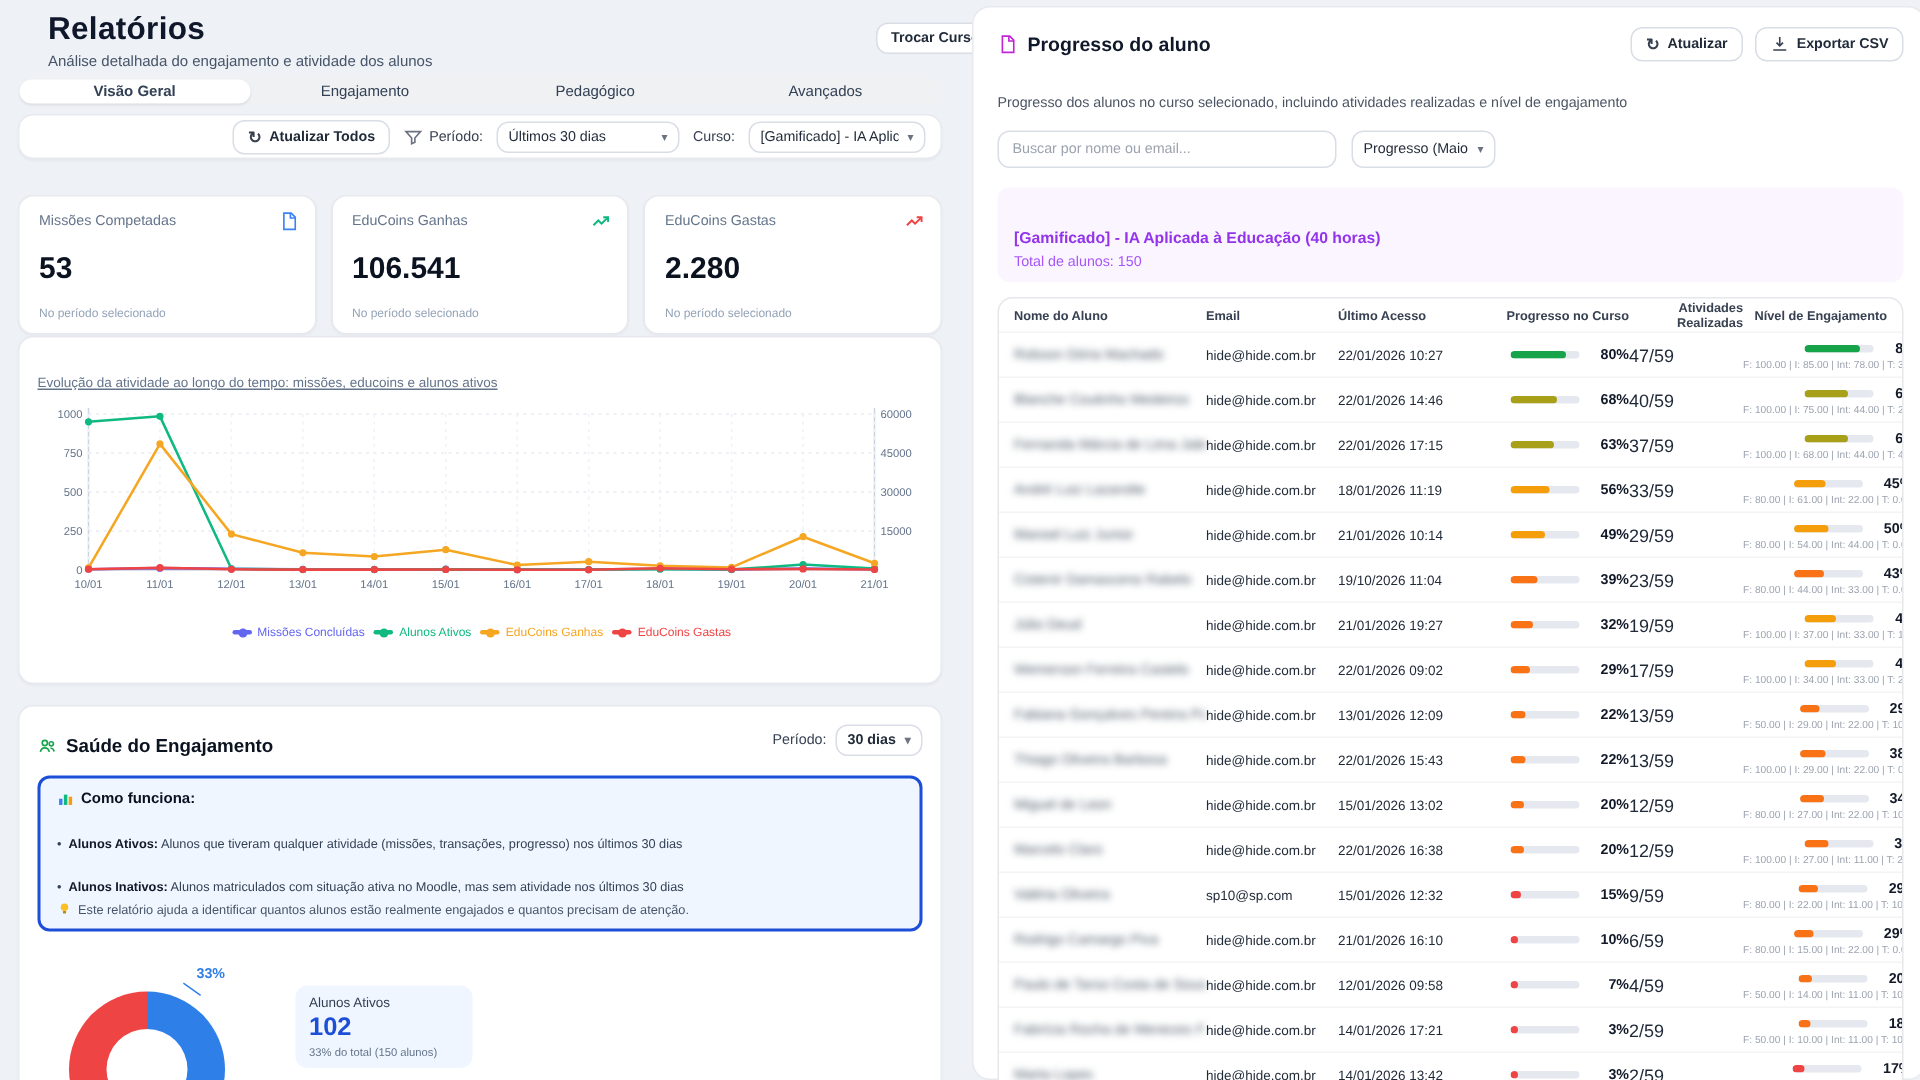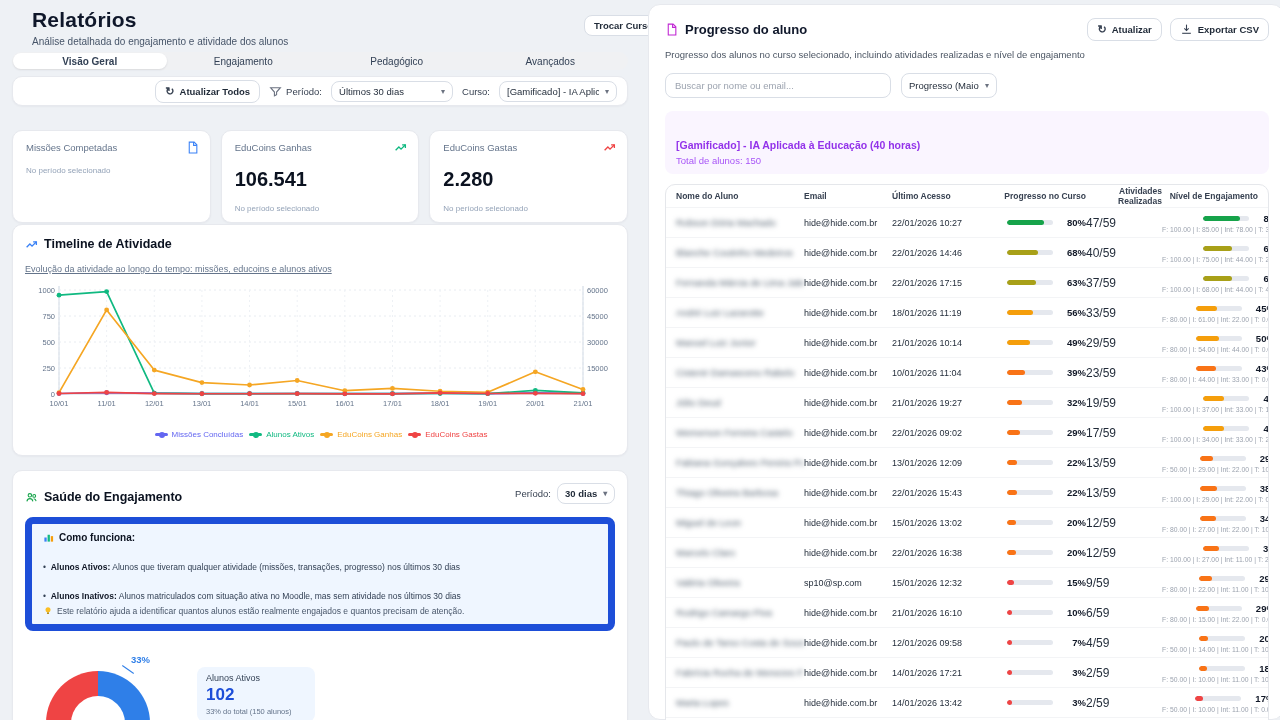--- a/index.html
+++ b/index.html
@@ -40,21 +40,21 @@
   .sec-sub { font-size:9px; color:#64748b; margin-top:13px;text-decoration:underline; }
   #chart-host { margin-top:6px; }
   #chart-legend { display:flex; justify-content:center; gap:6px; margin-top:0; }
   .leg-item { display:flex; align-items:center; gap:4px; font-size:8px; cursor:pointer; }
   .leg-mark { width:13px; height:3px; border-radius:2px; position:relative; }
   .leg-mark::after { content:""; position:absolute; left:4px; top:-1.5px; width:6px; height:6px; border-radius:50%; background:inherit; }
 
   #health-card { left:12px; top:470px; width:616px; height:262px; padding:12px 12px; }
   #health-head { display:flex; align-items:flex-end; }
   #health-period { margin-left:auto; display:flex; align-items:center; gap:6px; }
-  #info-box { margin-top:13px; background:#eff6ff; border:7px solid #1d4ed8; border-radius:8px; padding:8px 11px; }
+  #info-box { margin-top:13px; background:#eff6ff; border:2px solid #1d4ed8; border-radius:8px; padding:8px 11px; }
   #info-box .ib-title { font-size:10px; font-weight:800; color:#0b1220; display:flex; align-items:center; gap:5px; }
   .ib-li { font-size:8.5px; color:#334155; margin-top:19px; }
   .ib-li b { color:#111827; }
   .ib-tip { font-size:8.5px; color:#475569; margin-top:5px; display:flex; align-items:center; gap:4px; }
   #health-bottom { display:flex; margin-top:14px; }
   #donut-wrap { position:relative; width:164px; height:150px; flex:0 0 auto; }
   #donut { position:absolute; left:21px; top:26px; width:104px; height:104px; border-radius:50%; }
   #donut::after { content:""; position:absolute; inset:25px; background:#fff; border-radius:50%; }
   .d-label { position:absolute; font-size:9.5px; font-weight:600; }
   #d-label-active { left:106px; top:9px; color:#2f7fe8; }
@@ -71,21 +71,21 @@
   #h-card-active .h-value { color:#1d4ed8; }
   #h-card-inactive { background:#fdf1f1; }
   #h-card-inactive .h-value { color:#dc2626; }
 
   
   #rp { left:648px; top:4px; width:636px; height:716px; background:#fff; border:1px solid #e7e9ee;
     border-radius:12px; padding:13px 14px 0 16px; }
   #rp-head { display:flex; align-items:center; gap:7px; }
   #rp-title { font-size:13px; font-weight:800; }
   #rp-actions { margin-left:auto; display:flex; gap:8px; }
-  #rp-sub { font-size:9.5px; color:#4b5563; margin-top:8px; }
+  #rp-sub { font-size:9.5px; color:#4b5563; margin-top:22px; }
   #rp-controls { display:flex; gap:10px; margin-top:13px; }
   #search-input { width:226px; height:25px; border:1px solid #d9dee6; border-radius:8px; padding:0 9px;
     font-size:9.5px; color:#111827; font-family:"Liberation Sans",sans-serif; }
   #search-input::placeholder { color:#9ca3af; }
   #sort-select { width:96px; height:25px; }
   #sort-select span:first-child { overflow:hidden; white-space:nowrap; }
   #course-banner { margin-top:13px; background:#faf5ff; border-radius:8px; padding:8px 11px; }
   #cb-title { font-size:10.5px; font-weight:800; color:#9333ea;margin-top:20px; }
   #cb-total { font-size:9.5px; color:#a855f7; margin-top:4px; }
   #table { margin-top:10px; border:1px solid #e5e7eb; border-radius:10px; overflow:hidden; background:#fff; }
@@ -140,20 +140,21 @@
   </span>
 </div>
 
 <div class="abs" id="stats">
   <div class="card stat">
     <div class="s-label">Missões Competadas</div>
     <svg class="s-icon icon16" viewBox="0 0 24 24" fill="none" stroke="#3b82f6" stroke-width="2">
         <path d="M6 2h9l5 5v15H6z"></path>
         <path d="M14 2v6h6"></path>
       </svg>
+    <div class="s-value">53</div>
     <div class="s-cap">No período selecionado</div>
   </div>
   <div class="card stat">
     <div class="s-label">EduCoins Ganhas</div>
     <svg class="s-icon icon16" viewBox="0 0 24 24" fill="none" stroke="#10b981" stroke-width="2.4">
         <path d="M3 17l6-6 4 4 8-8"></path>
         <path d="M15 7h6v6"></path>
       </svg>
     <div class="s-value">106.541</div>
     <div class="s-cap">No período selecionado</div>
@@ -163,27 +164,20 @@
     <svg class="s-icon icon16" viewBox="0 0 24 24" fill="none" stroke="#ef4444" stroke-width="2.4">
         <path d="M3 17l6-6 4 4 8-8"></path>
         <path d="M15 7h6v6"></path>
       </svg>
     <div class="s-value">2.280</div>
     <div class="s-cap">No período selecionado</div>
   </div>
 </div>
 
 <div class="abs card" id="timeline-card">
-  <div class="sec-head">
-    <svg class="icon16" viewBox="0 0 24 24" fill="none" stroke="#3b82f6" stroke-width="2.4">
-        <path d="M3 17l6-6 4 4 8-8"></path>
-        <path d="M15 7h6v6"></path>
-      </svg>
-    <span>Timeline de Atividade</span>
-  </div>
   <div class="sec-sub">Evolução da atividade ao longo do tempo: missões, educoins e alunos ativos</div>
   <div id="chart-host"><svg width="592" height="146" viewBox="0 0 592 146" font-family="Liberation Sans, sans-serif">
         <line x1="34" y1="6" x2="34" y2="114" stroke="#cbd5e1" stroke-width="1"></line>
         <line x1="558" y1="6" x2="558" y2="114" stroke="#cbd5e1" stroke-width="1"></line>
         <text x="30" y="116.5" font-size="7.5" fill="#64748b" text-anchor="end">0</text>
         <line x1="34" y1="88" x2="558" y2="88" stroke="#e8ecf1" stroke-dasharray="2 3"></line>
         <text x="30" y="90.5" font-size="7.5" fill="#64748b" text-anchor="end">250</text>
         <line x1="34" y1="62" x2="558" y2="62" stroke="#e8ecf1" stroke-dasharray="2 3"></line>
         <text x="30" y="64.5" font-size="7.5" fill="#64748b" text-anchor="end">500</text>
         <line x1="34" y1="36" x2="558" y2="36" stroke="#e8ecf1" stroke-dasharray="2 3"></line>
@@ -503,21 +497,21 @@
                 <i style="width:23px;background:#f59e0b"></i>
               </span>
               <span class="pct">50%</span>
             </span>
             <span class="breakdown">F: 80.00 | I: 54.00 | Int: 44.00 | T: 0.00</span>
           </div>
         </div>
         <div class="tr trow">
           <div class="td-name">Cistenir Damasceno Rabelo</div>
           <div class="td-email">hide@hide.com.br</div>
-          <div class="td-access">10/01/2026 11:04</div>
+          <div class="td-access">19/10/2026 11:04</div>
           <div class="td-prog">
             <span class="bar">
               <i style="width:18px;background:#f97316"></i>
             </span>
             <span class="pct">39%</span>
           </div>
           <div class="td-act">23/59</div>
           <div class="td-eng">
             <span class="l1">
               <span class="bar">

